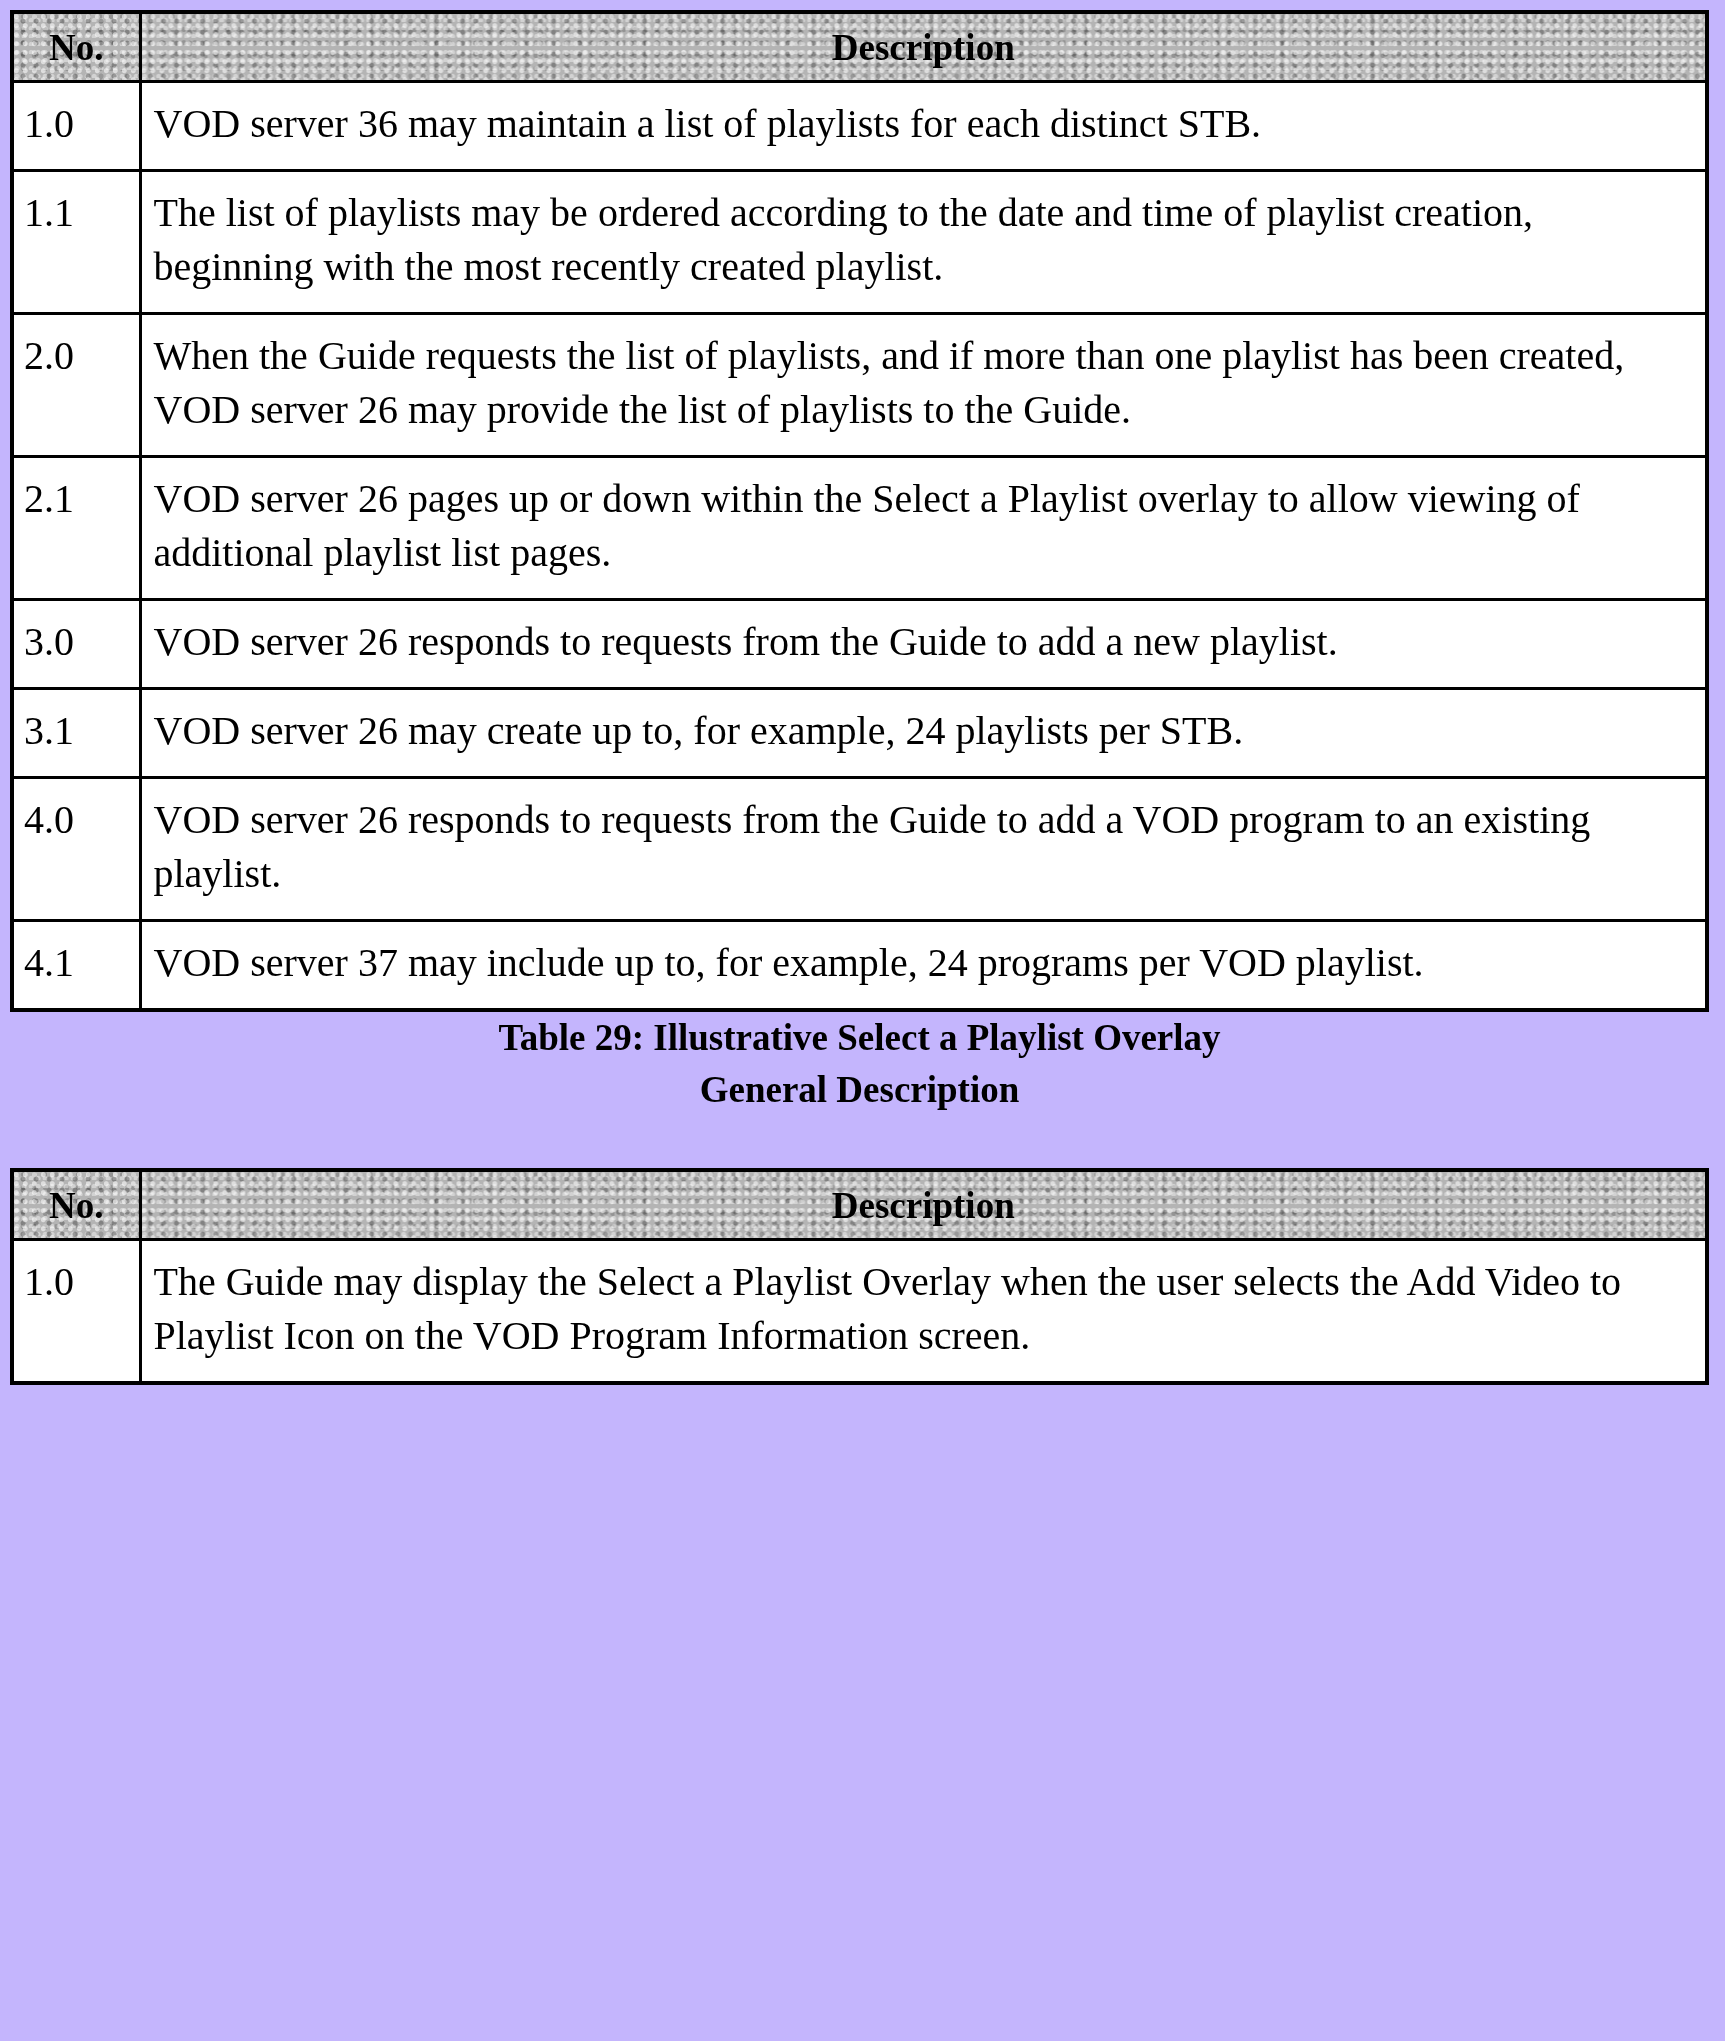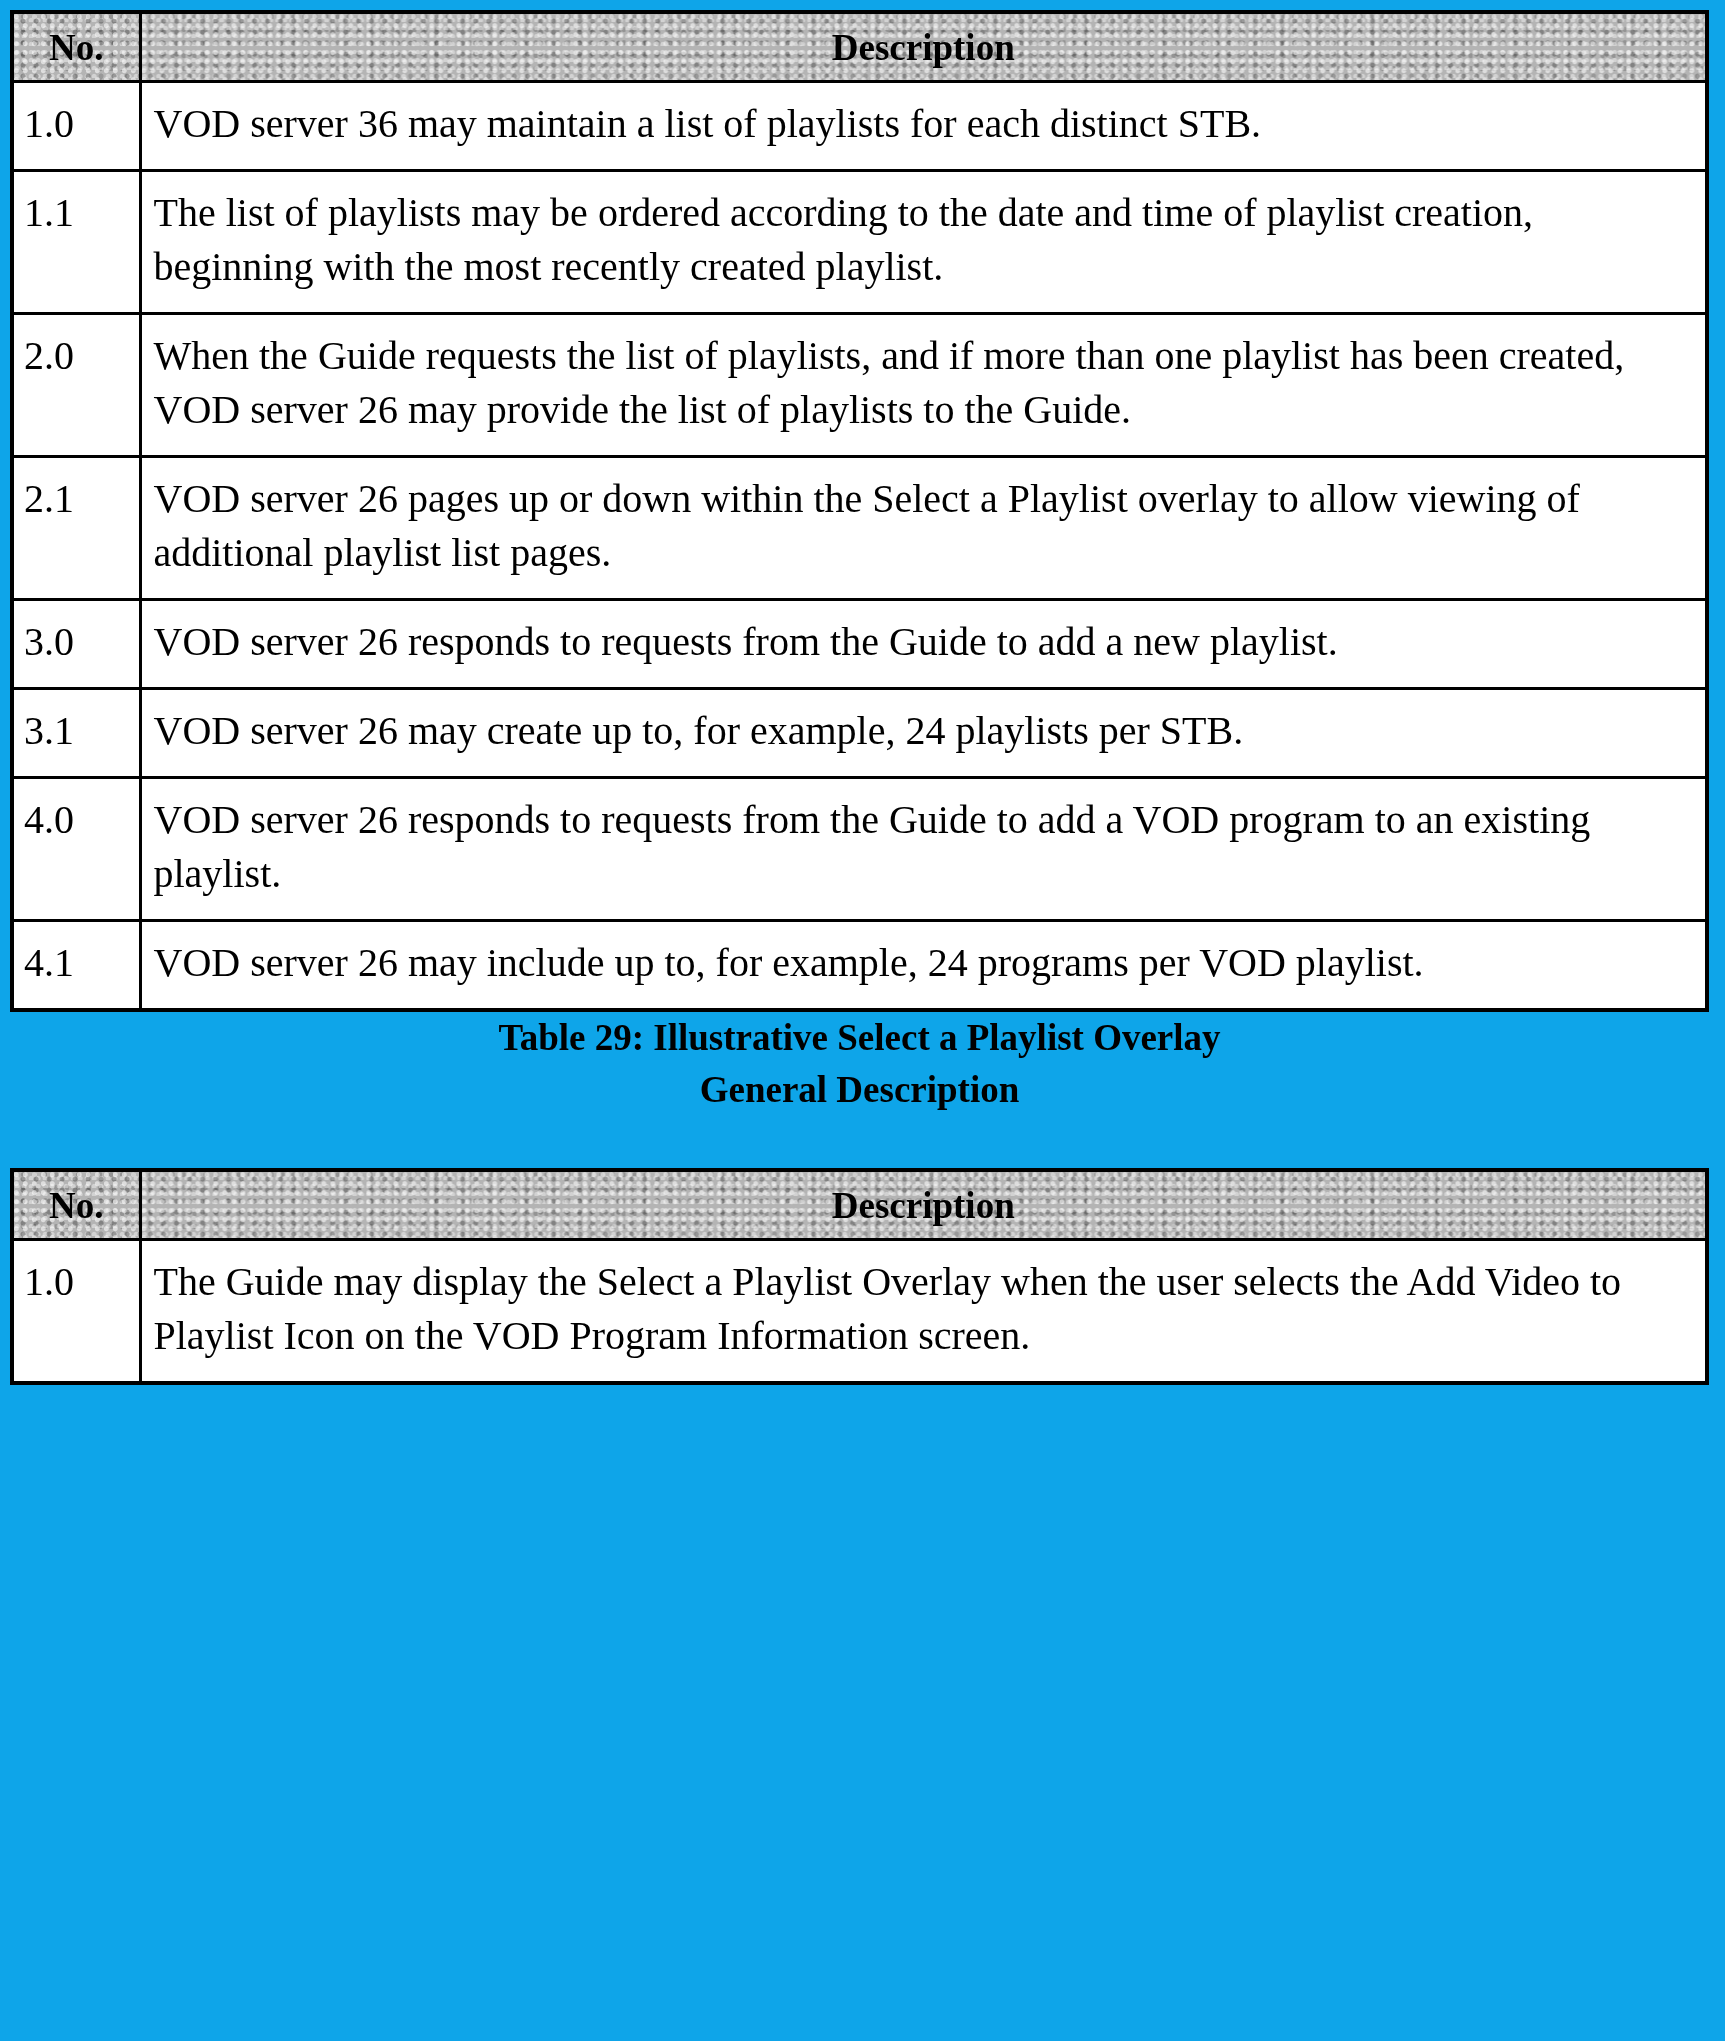--- a/index.html
+++ b/index.html
@@ -7,21 +7,21 @@
     padding: 0;
     background: #ffffff;
     color: #000000;
     font-family: "Liberation Serif", "DejaVu Serif", serif;
   }
   .page {
     width: 1725px;
     min-height: 2041px;
     box-sizing: border-box;
     padding: 10px 16px 0 10px;
-    background: #0ea5e9;
+    background: #c4b5fd;
   }
   table.spec {
     width: 100%;
     border-collapse: collapse;
     table-layout: fixed;
     border: 4px solid #000000;
   }
   table.spec col.c-no { width: 128px; }
   table.spec th, table.spec td {
     border: 3px solid #000000;
@@ -101,21 +101,21 @@
       <tr>
         <td class="no-cell">3.1</td>
         <td>VOD server 26 may create up to, for example, 24 playlists per STB.</td>
       </tr>
       <tr>
         <td class="no-cell">4.0</td>
         <td>VOD server 26 responds to requests from the Guide to add a VOD program to an existing playlist.</td>
       </tr>
       <tr>
         <td class="no-cell">4.1</td>
-        <td>VOD server 26 may include up to, for example, 24 programs per VOD playlist.</td>
+        <td>VOD server 37 may include up to, for example, 24 programs per VOD playlist.</td>
       </tr>
     </tbody>
   </table>
 
   <div class="caption">
     <span class="cap-line">Table 29:  Illustrative Select a Playlist Overlay</span>
     <span class="cap-line">General Description</span>
   </div>
 
   <table class="spec">

